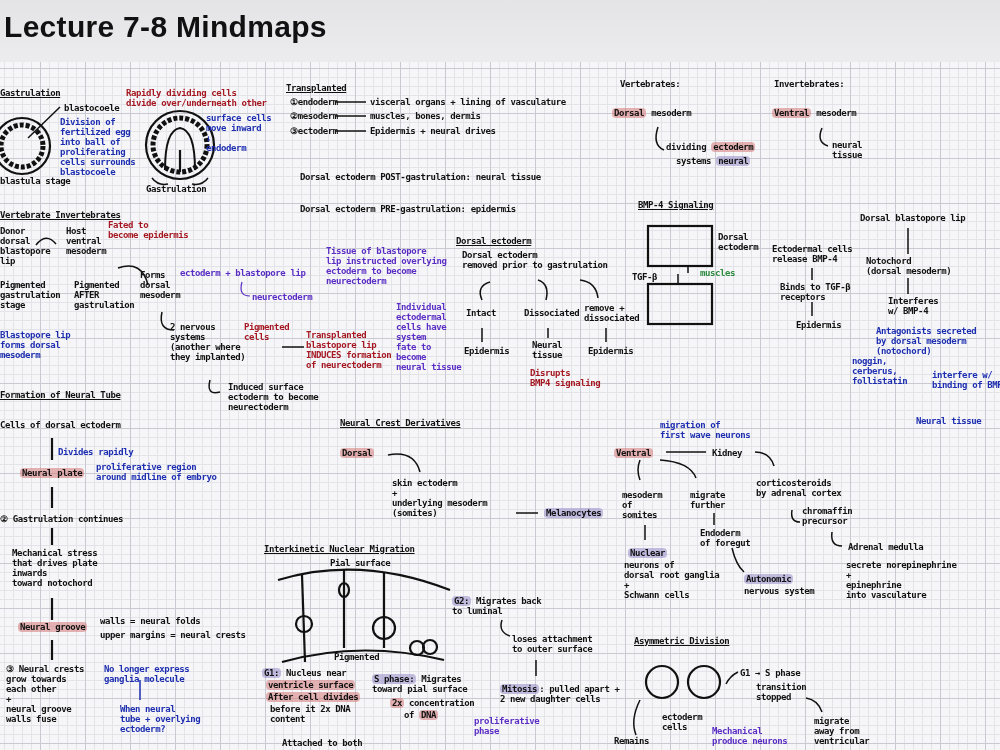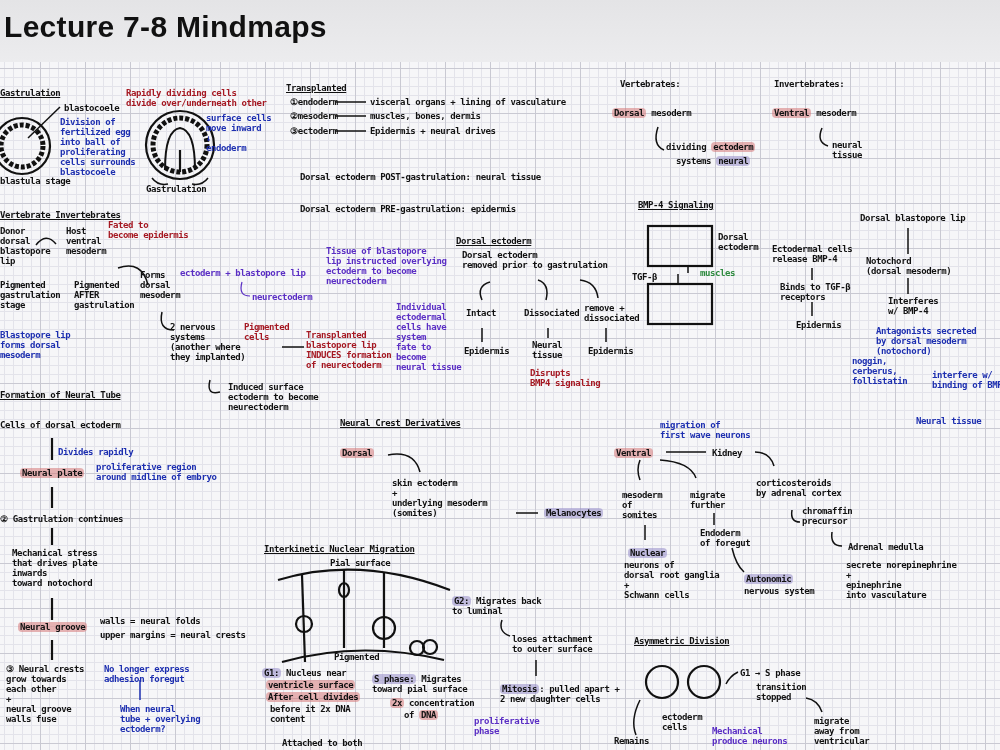--- a/index.html
+++ b/index.html
@@ -258,21 +258,21 @@
 <div class="t" style="left:18px;top:622px"><span class="hl-red">Neural groove</span></div>
 <div class="t" style="left:100px;top:616px">walls = neural folds</div>
 <div class="t" style="left:100px;top:630px">upper margins = neural crests</div>
 <div class="t" style="left:6px;top:664px">③ Neural crests
 grow towards
 each other
 +
 neural groove
 walls fuse</div>
 <div class="t blue" style="left:104px;top:664px">No longer express
-adhesion foregut</div>
+ganglia molecule</div>
 <div class="t blue" style="left:120px;top:704px">When neural
 tube + overlying
 ectoderm?</div>
 
 <div class="t ul" style="left:340px;top:418px">Neural Crest Derivatives</div>
 <div class="t" style="left:340px;top:448px"><span class="hl-red">Dorsal</span></div>
 <div class="t" style="left:392px;top:478px">skin ectoderm
 +
 underlying mesoderm
 (somites)</div>

